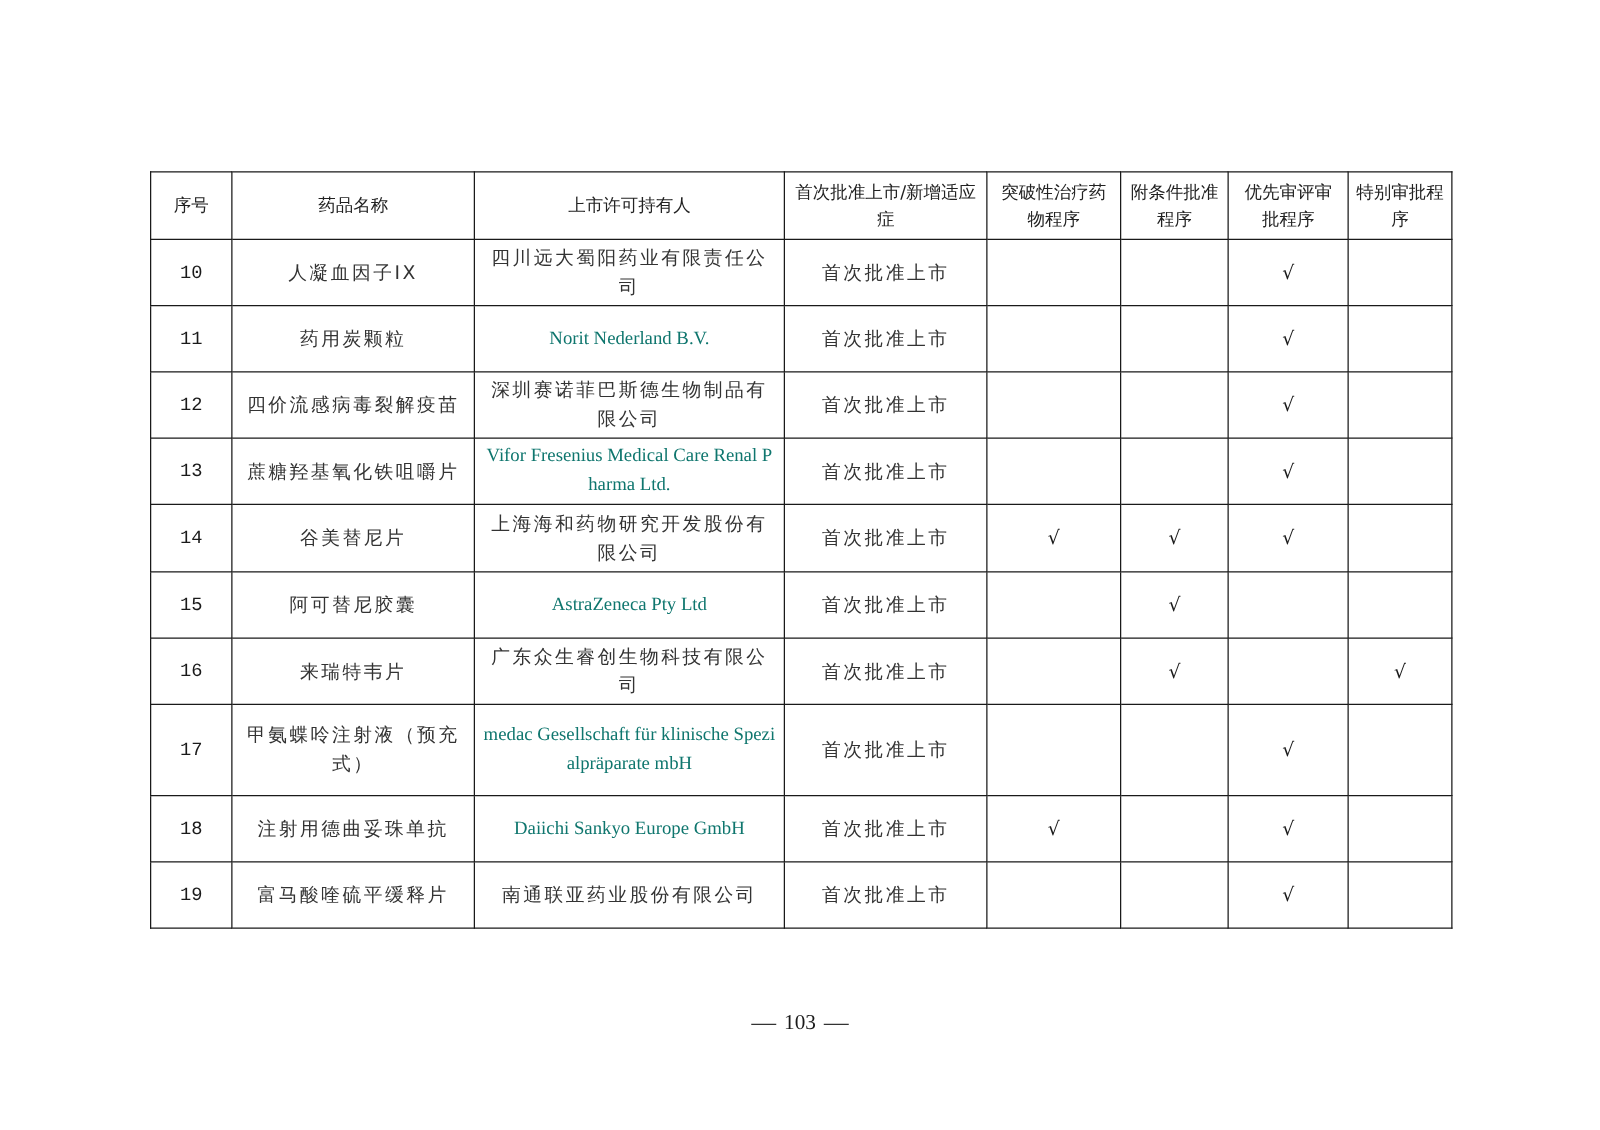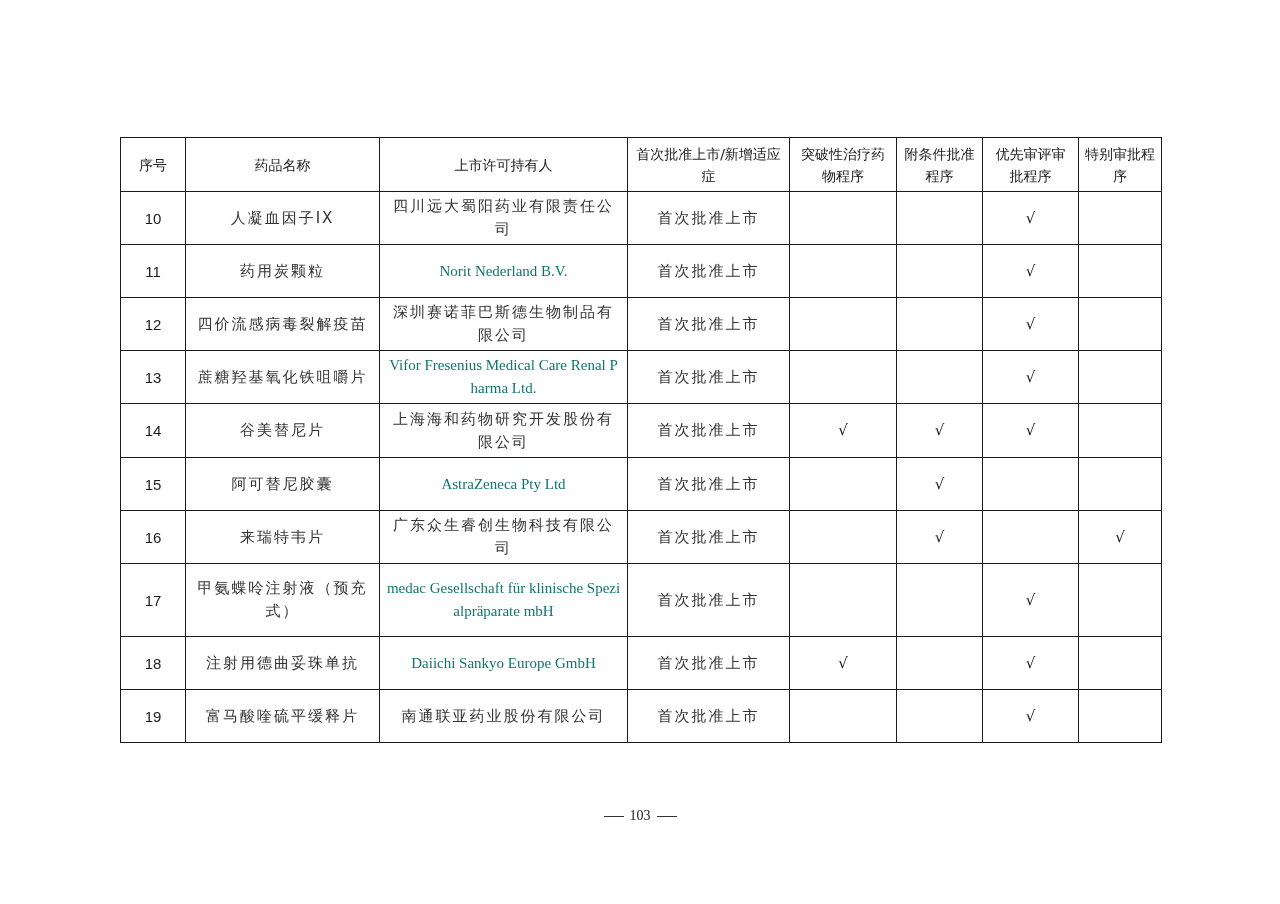--- a/index.html
+++ b/index.html
@@ -16,27 +16,27 @@
     border: 1.6px solid #1a1a1a;
     text-align: center; vertical-align: middle;
     padding: 0 6px; box-sizing: border-box;
     font-size: 15px; line-height: 23px; font-weight: normal;
     word-break: break-all;
   }
   table.drug-table th {
     font-family: "DejaVu Sans", "Liberation Sans", sans-serif;
     font-size: 14px; line-height: 22px; color: #222;
   }
-  td.seq { font-family: Liberation Sans, sans-serif; font-size: 16px; }
+  td.seq { font-family: Liberation Mono, monospace; font-size: 16px; }
   td.name, td.holder-cn, td.type { font-family: "DejaVu Sans", sans-serif; font-size: 14.5px; letter-spacing: 2px; color: #333; }
   td.holder-en { font-family: "Liberation Serif", serif; font-size: 16.5px; letter-spacing: 0; line-height: 23px; color: #0f766e; }
   td.check { font-family: "DejaVu Serif", serif; font-size: 16px; }
   .page-number {
     position: absolute; top: 808px; left: 0; width: 1280px; text-align: center;
-    font-family: "Liberation Serif", serif; font-size: 14px; color: #1a1a1a;
+    font-family: "Liberation Serif", serif; font-size: 17px; color: #1a1a1a;
   }
   .page-number .dash { display: inline-block; width: 20px; height: 1px; background: #333; vertical-align: middle; margin: 0 6px; }
 </style>
 </head>
 <body>
 
 <table class="drug-table">
   <colgroup>
     <col style="width:65px">
       <col style="width:194px">

